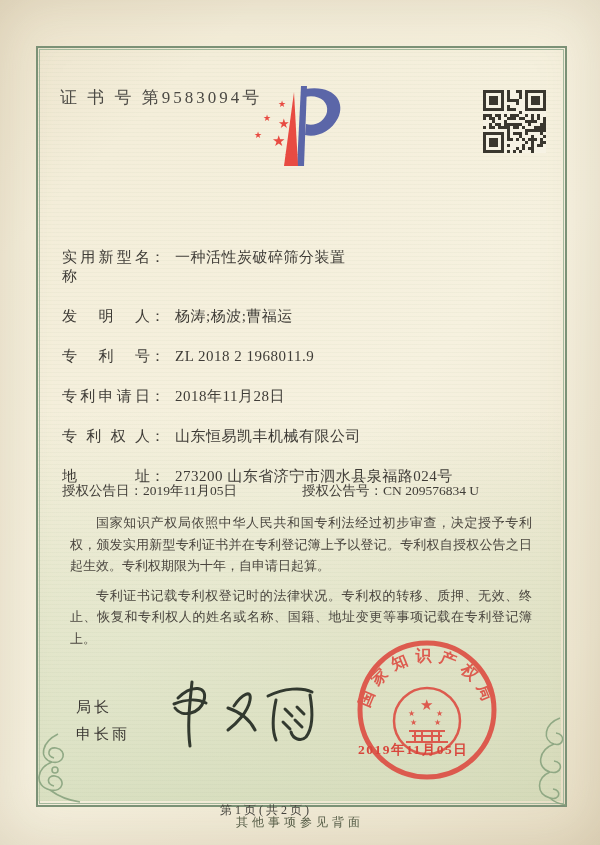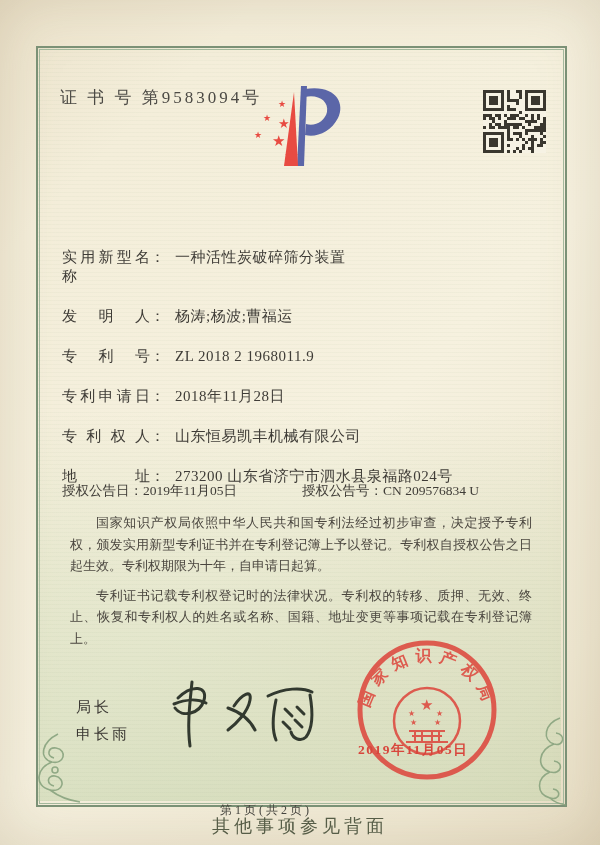--- a/index.html
+++ b/index.html
@@ -33,21 +33,21 @@
     color:#4a463f;text-align:justify;}
   .paras p{margin:8px;text-indent:2em;}
   .signer{position:absolute;left:76px;top:694px;font-size:15px;letter-spacing:3px;color:#3b3833;line-height:27px;}
   .signature{position:absolute;left:162px;top:676px;width:160px;height:74px;}
   .seal{position:absolute;left:352px;top:635px;width:150px;height:150px;opacity:.93;}
   .seal-date{position:absolute;left:358px;top:741px;font-size:13.5px;letter-spacing:1.5px;
     color:#d8463c;font-weight:600;}
   .page-num{position:absolute;left:0;top:778px;width:532px;text-align:center;
     font-size:12px;letter-spacing:3px;color:#45443e;margin-top:24px;}
   .back-note{position:absolute;left:0;top:814px;width:600px;text-align:center;
-    font-size:18px;letter-spacing:4px;color:#565d47;}
+    font-size:12px;letter-spacing:4px;color:#565d47;}
   .flourish{position:absolute;pointer-events:none;}
   .fl-left{left:28px;top:732px;width:62px;height:72px;}
   .fl-right{left:514px;top:716px;width:52px;height:90px;}
 </style>
 </head>
 <body>
 
 <div class="page">
 
   <div class="frame">

